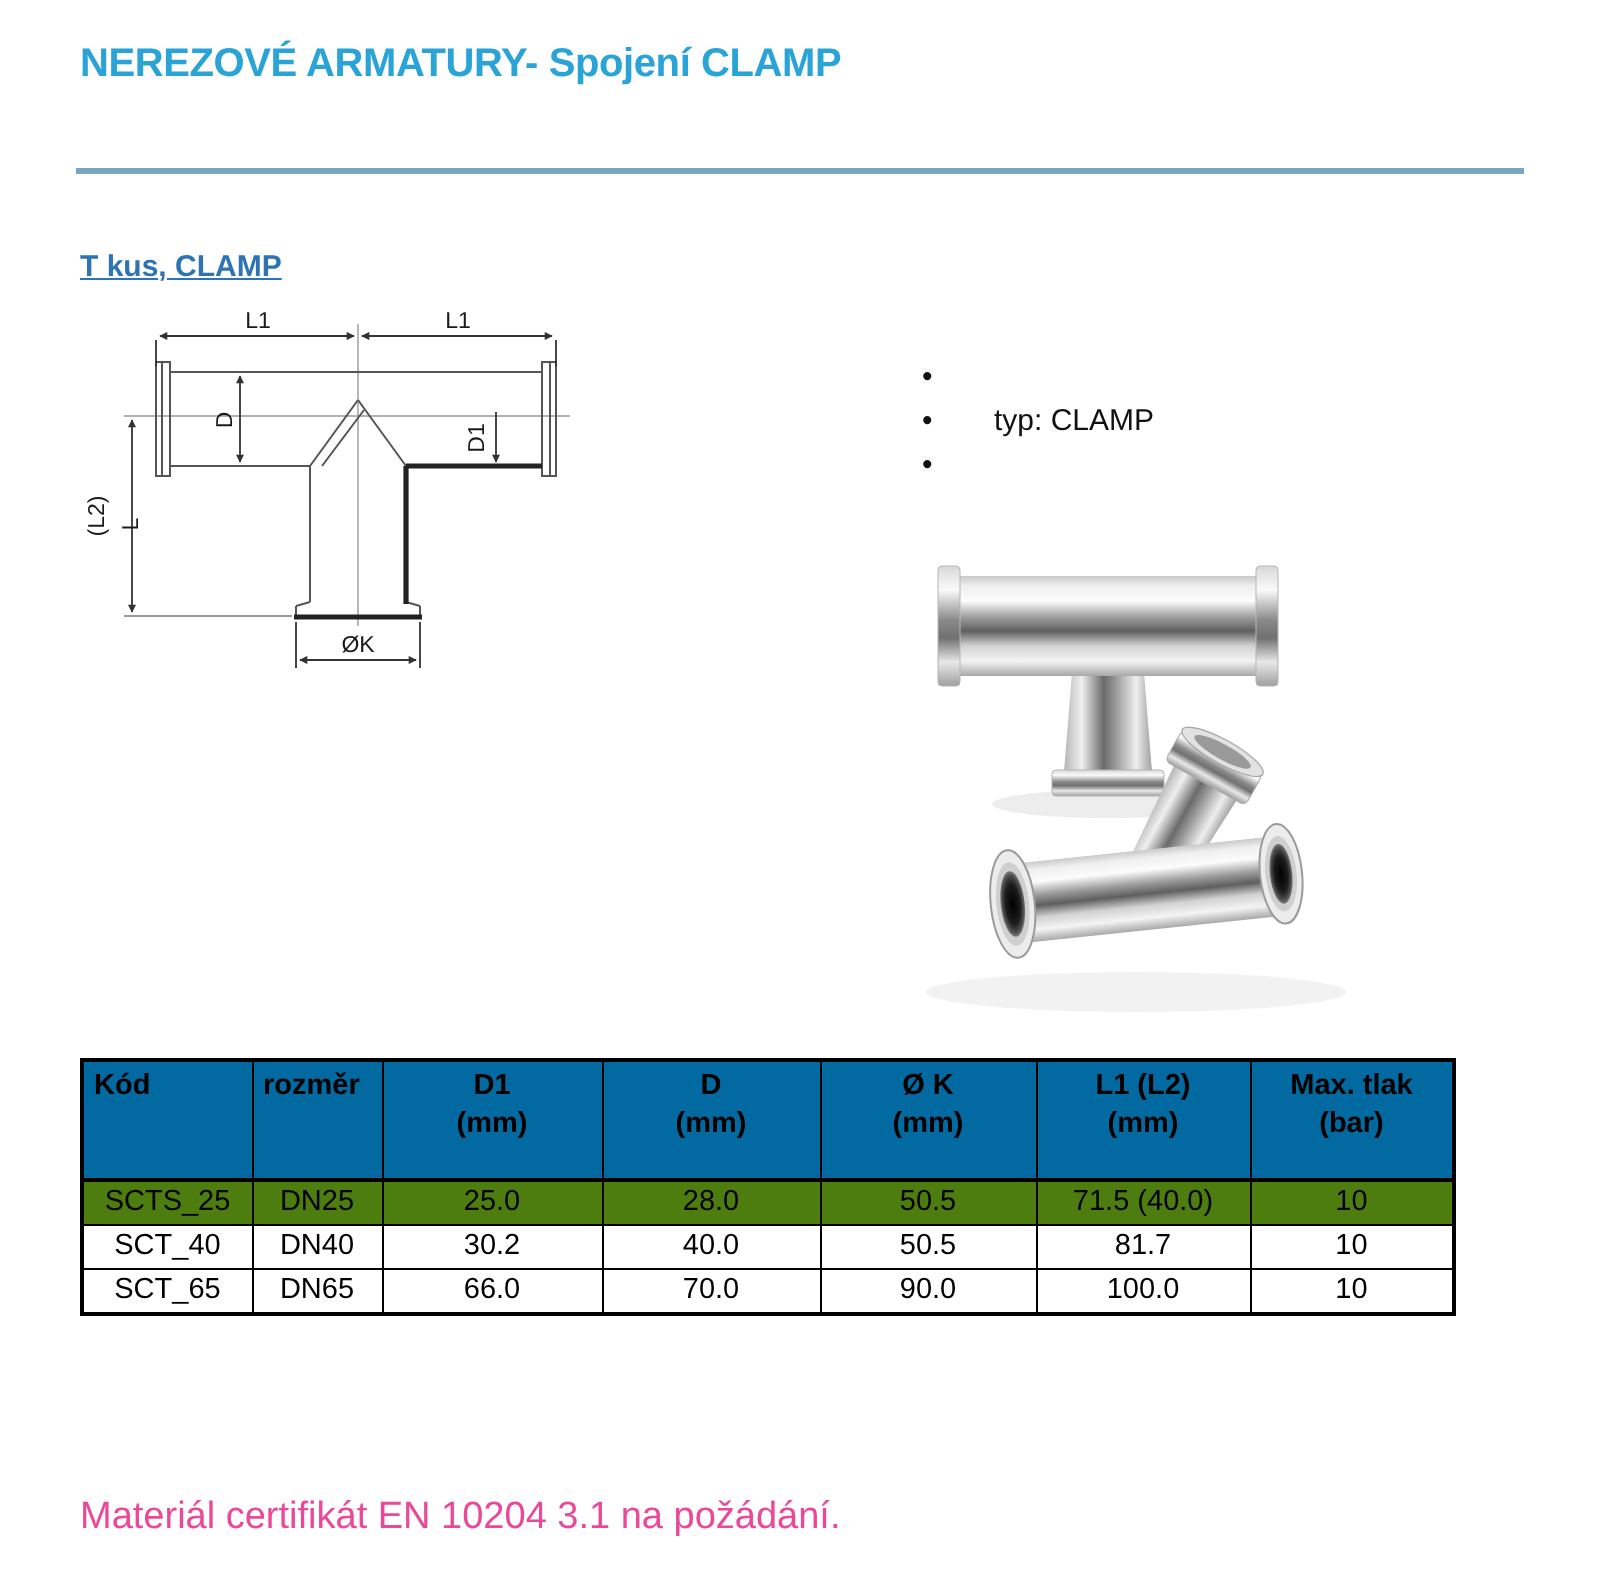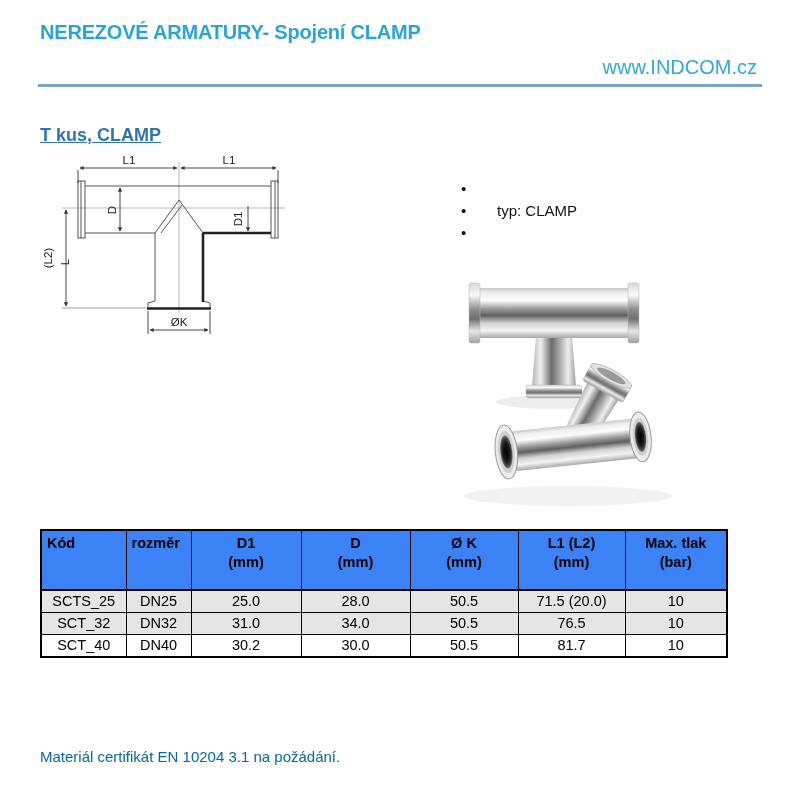--- a/index.html
+++ b/index.html
@@ -17,59 +17,58 @@
     position:absolute; right:44px; top:44px;
     font-size:20px; font-weight:500; color:#2fa9dc;
     text-decoration:none; white-space:nowrap;
   }
   .header-rule {
     position:absolute; left:38px; top:72px; width:724px; height:3px;
     background:#7aa6c2;
   }
   .section-title {
     position:absolute; left:40px; top:113px;
-    font-size:18px; font-weight:bold; color:#2e74b5;
+    font-size:15px; font-weight:bold; color:#2e74b5;
     text-decoration:underline; white-space:nowrap;
   }
   .drawing { position:absolute; left:35px; top:138px; }
   .specs {
     position:absolute; left:461px; top:166px;
     font-size:15px; line-height:22px; color:#111;
   }
   .specs .row { display:flex; }
   .specs .bullet { width:36px; text-align:left; font-size:15px; }
   .photo { position:absolute; left:448px; top:246px; }
   table.spec {
     position:absolute; left:40px; top:517px;
     border-collapse:collapse; table-layout:fixed; width:686px;
     font-size:14.5px; color:#000;
   }
   table.spec th, table.spec td { border:1px solid #000; overflow:hidden; }
   table.spec { border:2px solid #000; }
   table.spec thead th {
     height:60px; vertical-align:top; padding-top:3px;
     font-weight:bold; text-align:center; border-bottom:2px solid #000;
-    line-height:19px; background:#3b82f6;
+    line-height:19px; background:#0369a1;
   }
   table.spec thead th.lft { text-align:left; padding-left:5px; }
   table.spec tbody td { height:21px; text-align:center; padding:0; line-height:21px; }
-  table.spec tbody tr.shaded td { background:#e5e5e5; }
+  table.spec tbody tr.shaded td { background:#4d7c0f; }
   .footer-note {
     position:absolute; left:40px; top:736px;
-    font-size:15px; color:#0369a1; white-space:nowrap;
+    font-size:19px; color:#ec4899; white-space:nowrap;
   }
 </style>
 </head>
 <body>
 
 <div id="page">
 
   <div class="doc-title">NEREZOVÉ ARMATURY- Spojení CLAMP</div>
 
-  <a class="website" href="#">www.INDCOM.cz</a>
 
   <div class="header-rule"></div>
 
   <div class="section-title">T kus, CLAMP</div>
 
   <svg class="drawing" width="292" height="210" viewBox="0 0 292 210">
     <defs>
       <marker id="arw" viewBox="0 0 10 10" refX="9" refY="5" markerWidth="8" markerHeight="4.5" orient="auto-start-reverse">
         <path d="M0 0 L10 5 L0 10 z" fill="#333"></path>
       </marker>
@@ -247,39 +246,39 @@
         </th>
       </tr>
     </thead>
     <tbody>
         <tr class="shaded">
           <td>SCTS_25</td>
           <td>DN25</td>
           <td>25.0</td>
           <td>28.0</td>
           <td>50.5</td>
-          <td>71.5 (20.0)</td>
-          <td>10</td>
-        </tr>
-        <tr class="shaded">
-          <td>SCT_32</td>
-          <td>DN32</td>
-          <td>31.0</td>
-          <td>34.0</td>
-          <td>50.5</td>
-          <td>76.5</td>
+          <td>71.5 (40.0)</td>
           <td>10</td>
         </tr>
         <tr>
           <td>SCT_40</td>
           <td>DN40</td>
           <td>30.2</td>
-          <td>30.0</td>
+          <td>40.0</td>
           <td>50.5</td>
           <td>81.7</td>
           <td>10</td>
         </tr>
+        <tr>
+          <td>SCT_65</td>
+          <td>DN65</td>
+          <td>66.0</td>
+          <td>70.0</td>
+          <td>90.0</td>
+          <td>100.0</td>
+          <td>10</td>
+        </tr>
       </tbody>
   </table>
 
   <div class="footer-note">Materiál certifikát EN 10204 3.1 na požádání.</div>
 
 </div>
 
 </body></html>

